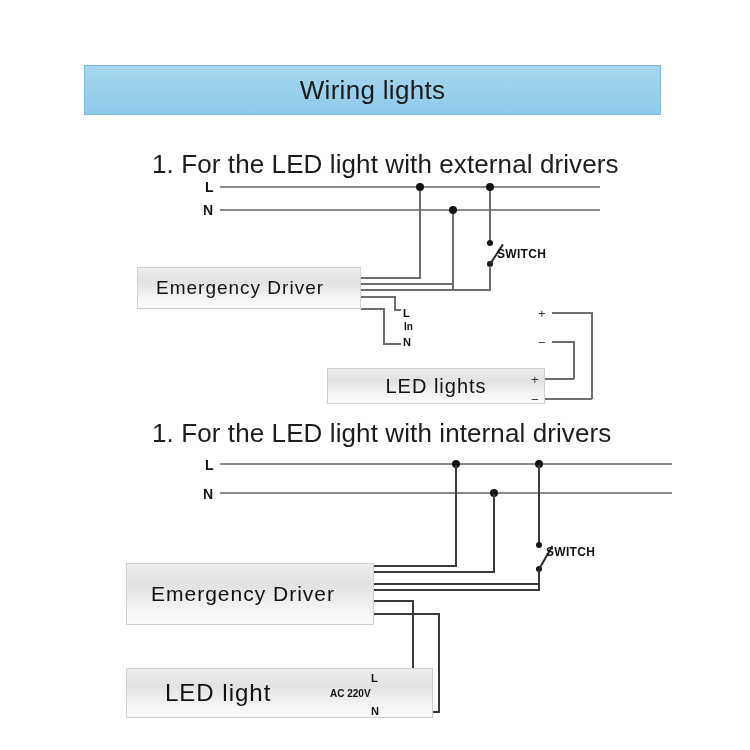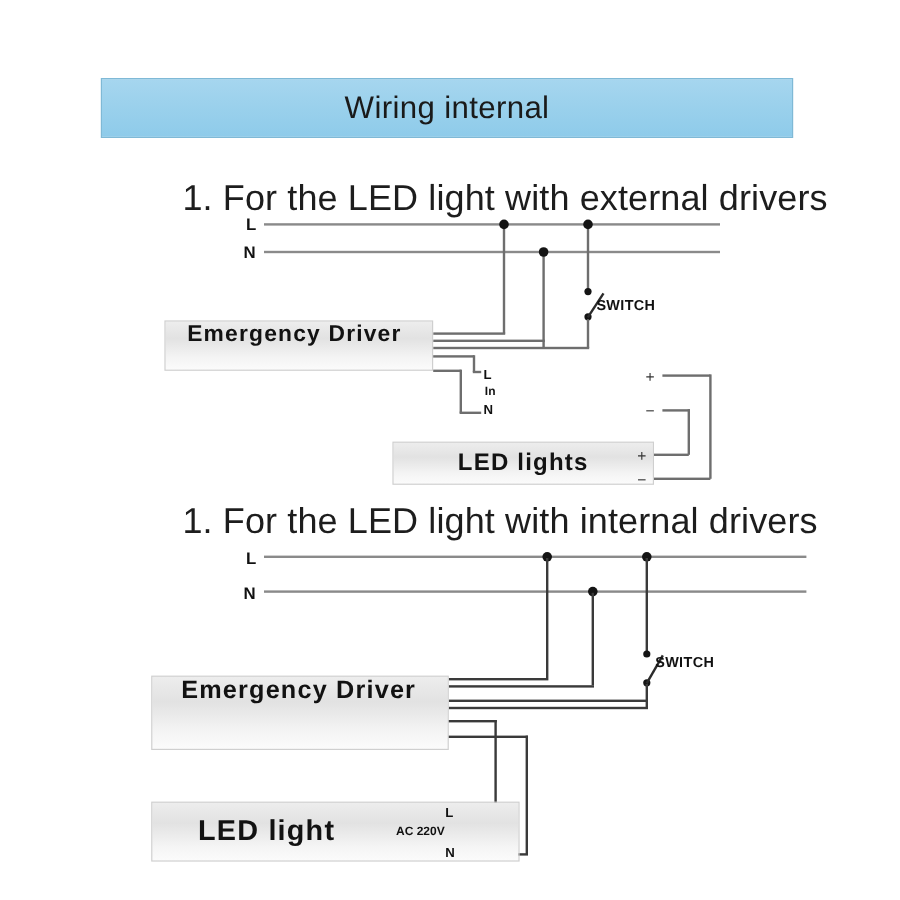--- a/index.html
+++ b/index.html
@@ -40,21 +40,21 @@
     text-align: center;
     font-size: 26px;
     color: #1a1a1a;
     letter-spacing: 0.3px;
     font-family: "Liberation Sans", sans-serif;
   }
 
   
   .section-heading {
     position: absolute;
-    font-size: 30px;
+    font-size: 26px;
     color: #1d1d1d;
     white-space: nowrap;
     letter-spacing: 0.1px;
   }
   #heading-1 { left: 152px; top: 149px; }
   #heading-2 { left: 152px; top: 418px; }
 
   
   .rail-label {
     position: absolute;
@@ -86,21 +86,21 @@
     width: 6px;
     height: 6px;
   }
 
   
   .box {
     position: absolute;
     box-sizing: border-box;
     border: 1px solid #cfcfcf;
     display: flex;
-    font-weight: bold;
+    align-items: center;
   }
   .box-grey-h {
     background: linear-gradient(180deg, #ededed 0%, #e2e2e2 35%, #f4f4f4 75%, #fbfbfb 100%);
   }
   .box-grey-v {
     background: linear-gradient(90deg, #d9d9d9 0%, #e8e8e8 22%, #f7f7f7 60%, #ffffff 100%);
   }
   .box-label {
     font-size: 19px;
     color: #121212;
@@ -186,21 +186,21 @@
     background: #2b2b2b;
     transform-origin: 0 0;
   }
 </style>
 </head>
 <body>
 
 <div id="page-root">
 
   <div class="banner">
-    <div class="banner-title">Wiring internal</div>
+    <div class="banner-title">Wiring lights</div>
   </div>
 
   <div class="section-heading" id="heading-1">1. For the LED light with external drivers</div>
 
   <div class="rail-label" style="left:205px; top:180px;">L</div>
   <div class="rail-label" style="left:203px; top:203px;">N</div>
 
   <div class="wire-h" style="left:220px; top:186px; width:380px;"></div>
   <div class="wire-h" style="left:220px; top:209px; width:380px;"></div>
 

